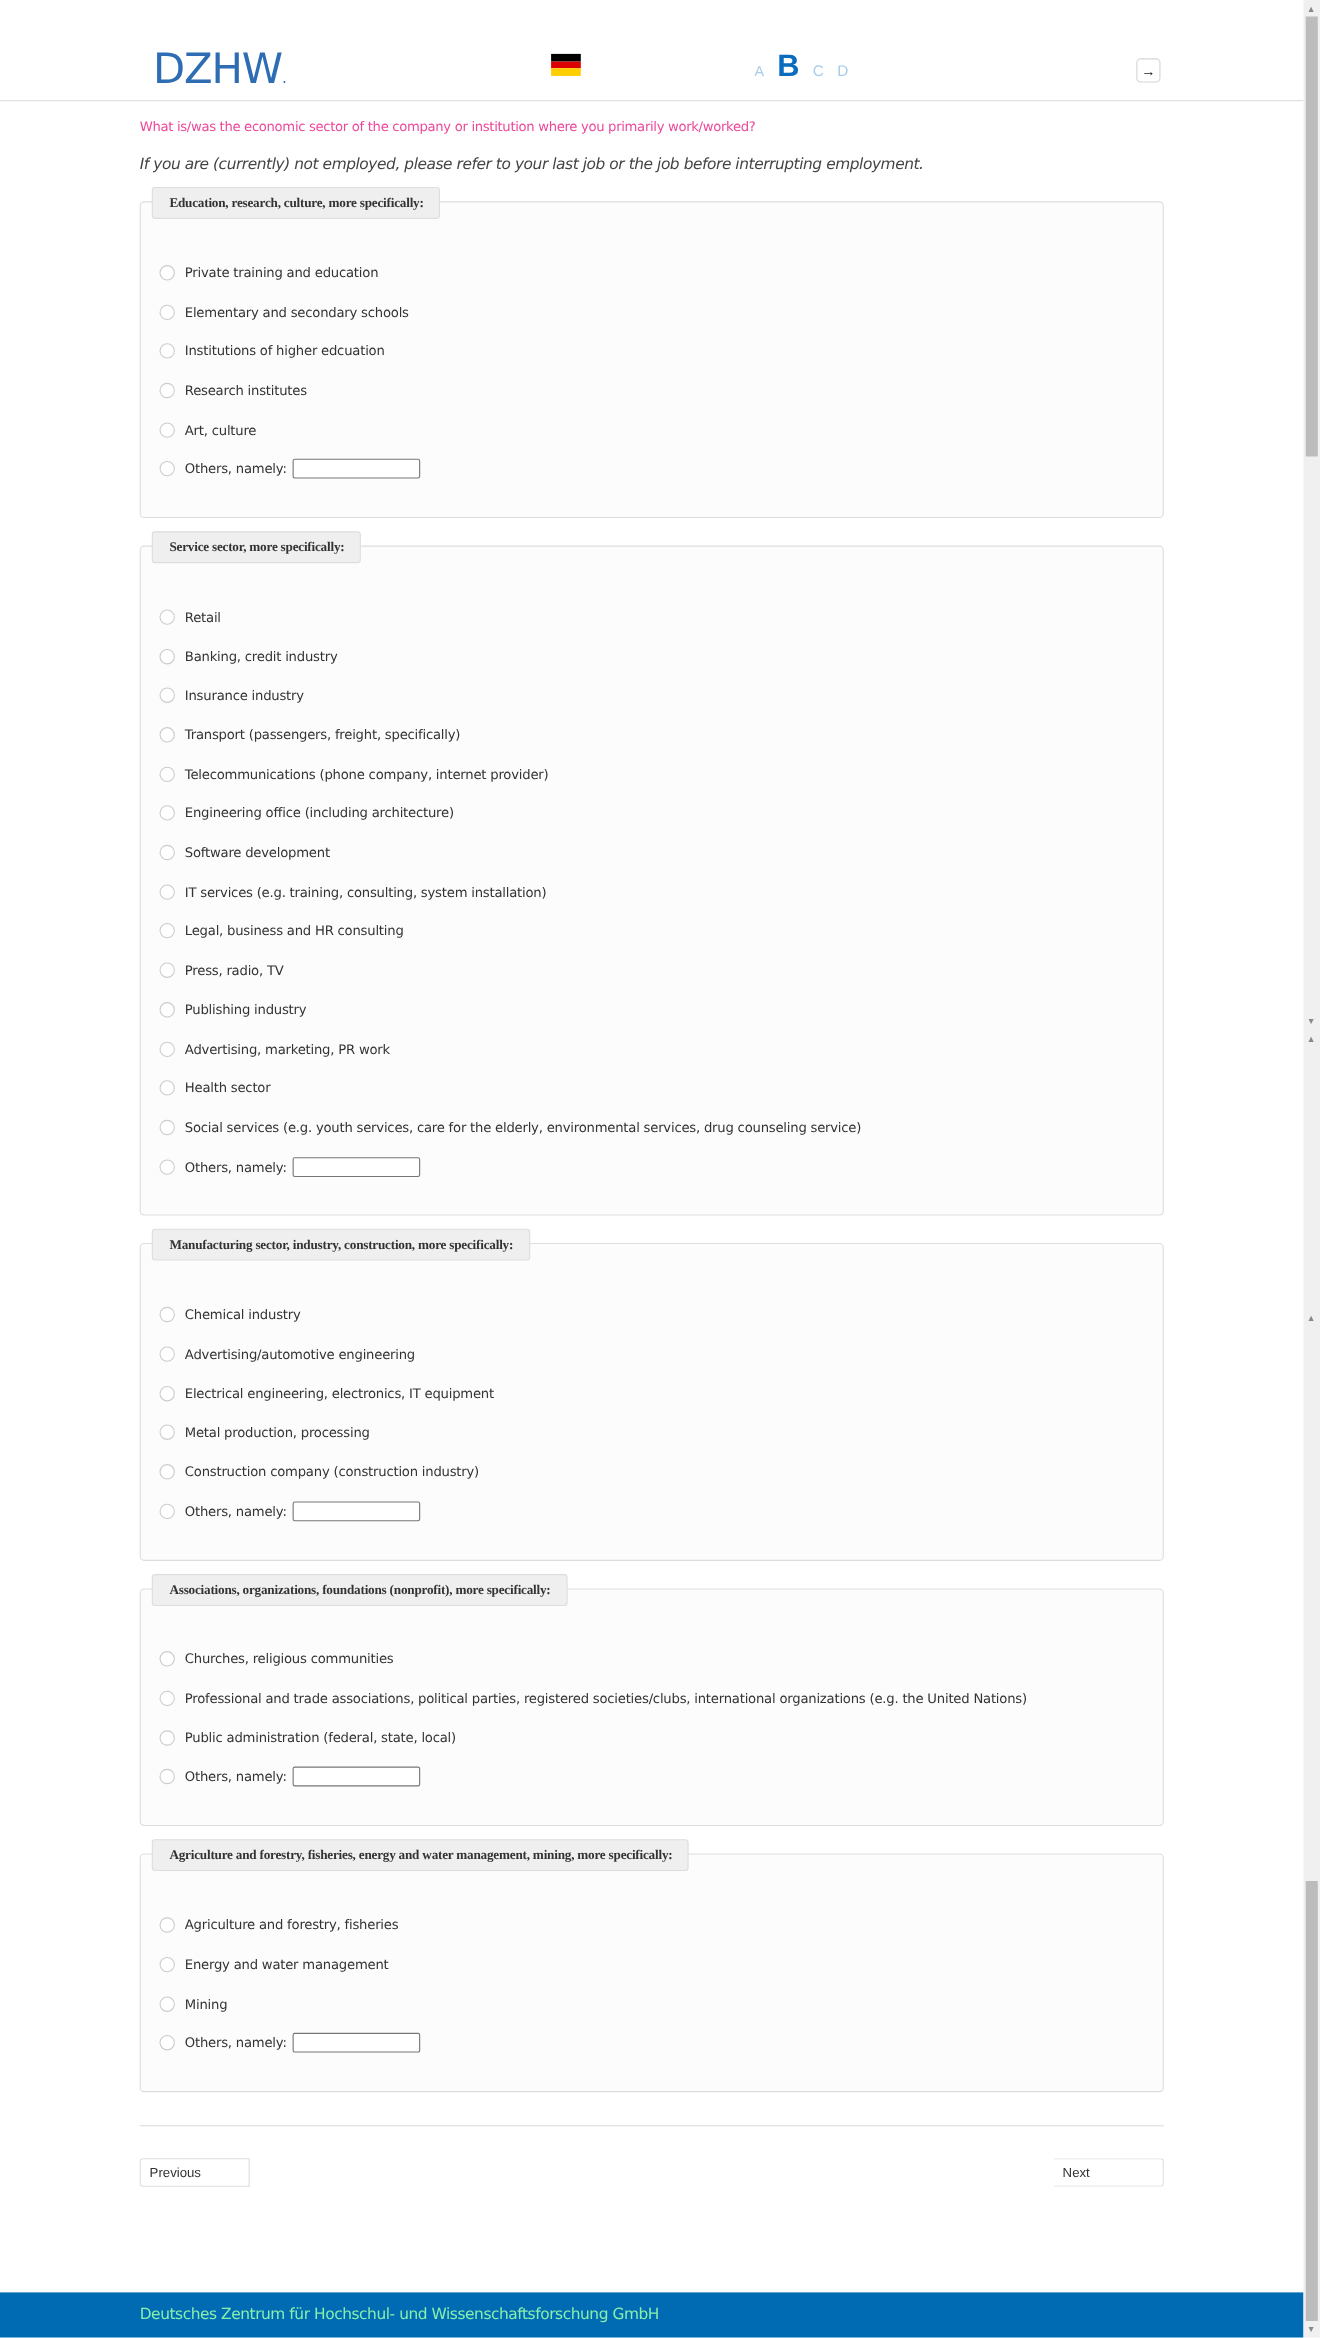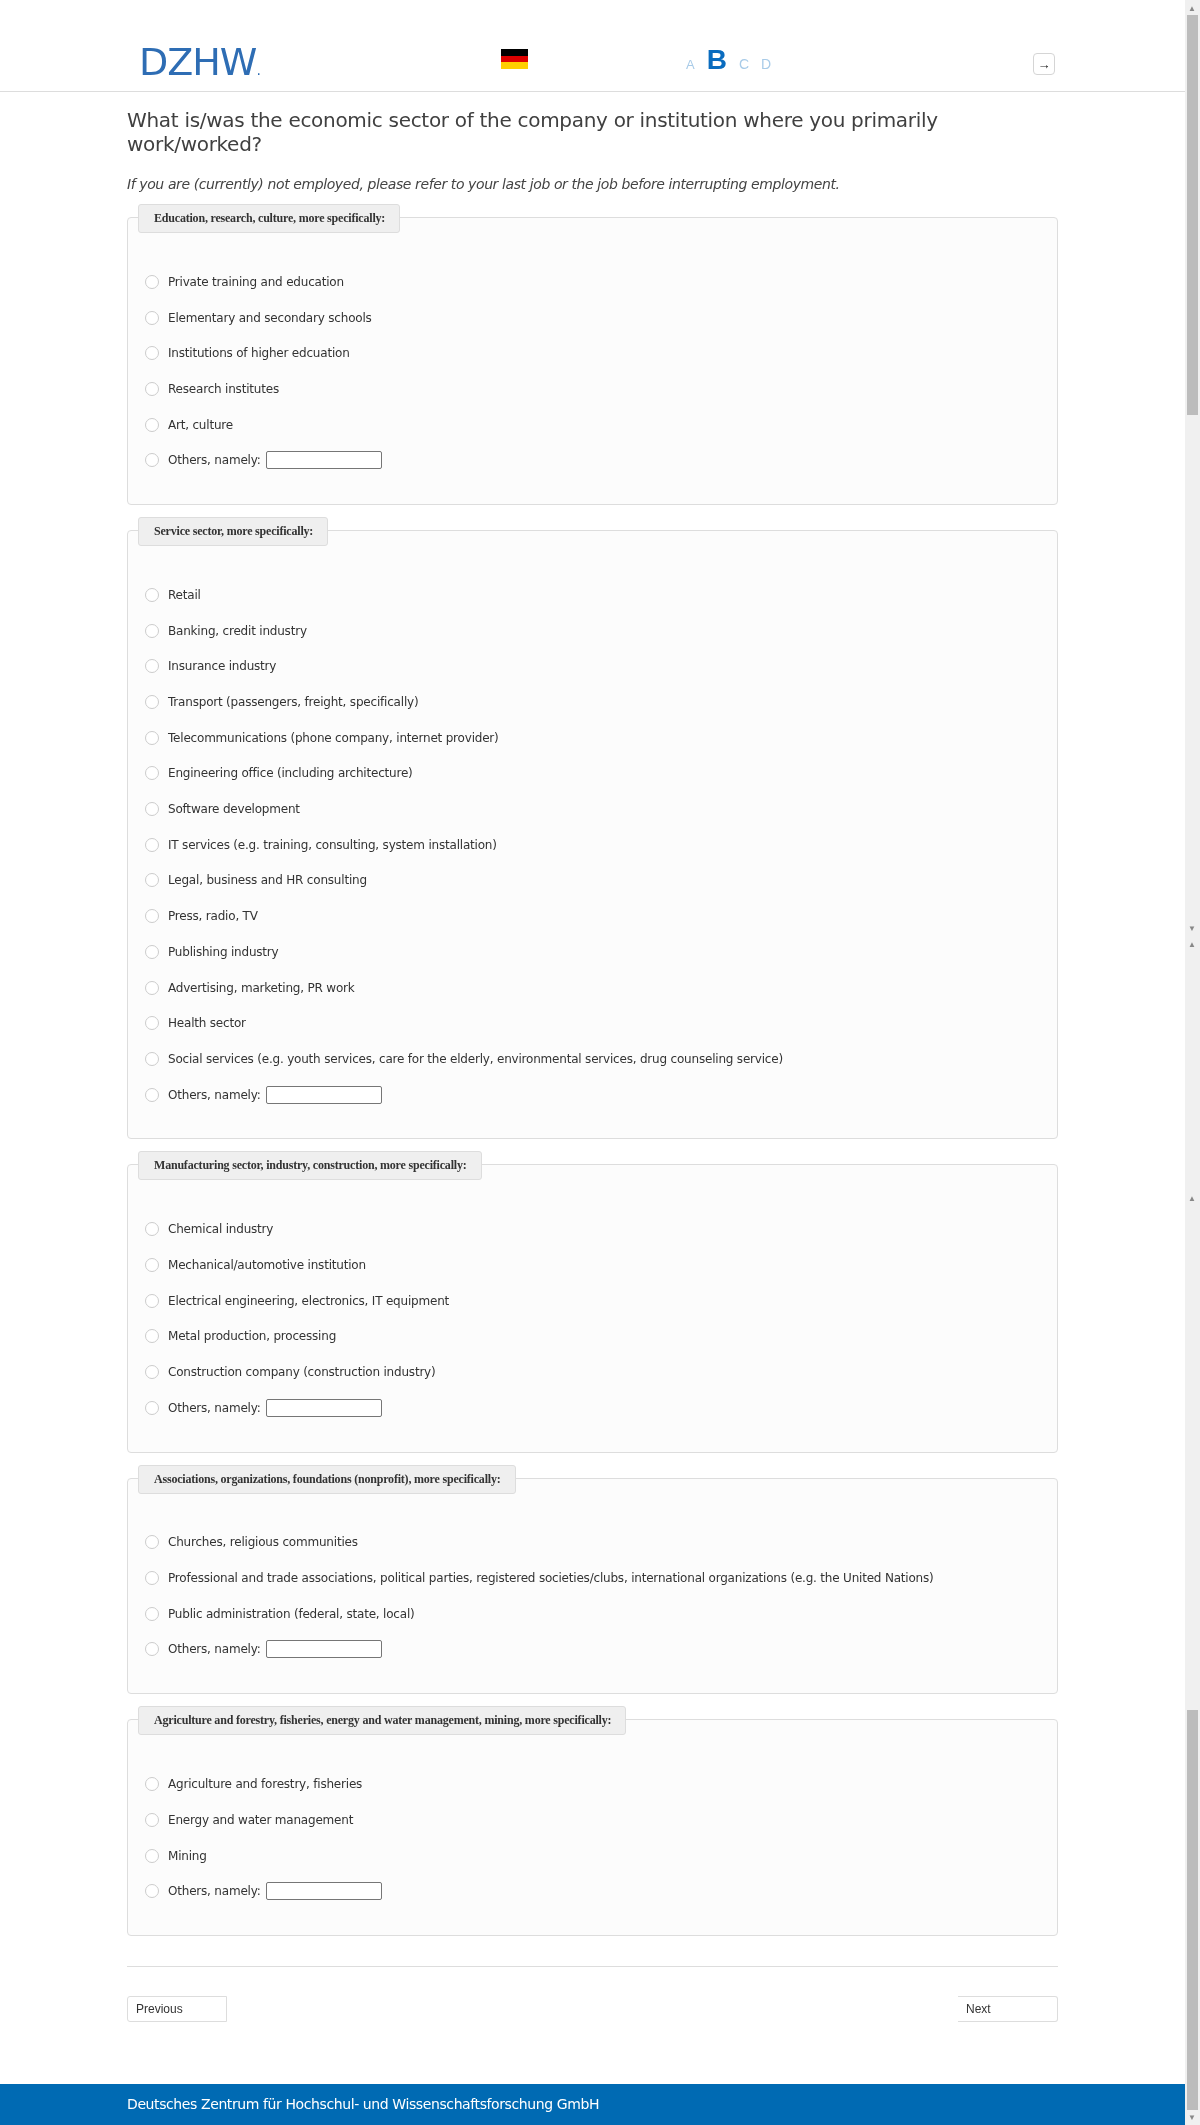--- a/index.html
+++ b/index.html
@@ -41,21 +41,21 @@
   .exit-btn {
     position: absolute; left: 1033px; top: 21px; width: 20px; height: 20px;
     border: 1px solid #d5d5d5; border-radius: 4px; background: #fff;
     display: flex; align-items: center; justify-content: center;
     font-size: 13px; color: #222; line-height: 1;
   }
 
   
   .main { position: absolute; left: 127px; top: 60px; width: 931px; }
   .question {
-    margin: 48px 0 6px 0; font-size: 20px; font-weight: normal; color: #404040;
+    margin: 48px 0 6px 0; font-size: 12px; font-weight: normal; color: #ec4899;
     font-family: "DejaVu Sans", sans-serif; letter-spacing: -0.3px;
   }
   .hint {
     margin: 20px 0 18px 0; font-size: 14px; font-style: italic; color: #444;
     font-family: "DejaVu Sans", sans-serif; letter-spacing: -0.4px;
   }
   .group {
     position: relative; border: 1px solid #dddddd; border-radius: 4px;
     background: #fcfcfc; margin-top: 25px;
   }
@@ -87,21 +87,21 @@
   .pager button {
     width: 100px; height: 26px; background: #fff; border: 1px solid #dddddd;
     font-size: 12px; color: #333; text-align: left; padding: 0 8px;
     font-family: "Liberation Sans", sans-serif; cursor: pointer;
   }
   .pager .prev { border-radius: 3px 0 0 3px; }
   .pager .next { border-left: 0; border-radius: 0 3px 3px 0; }
 
   .footer {
     position: absolute; left: 0; top: 2084px; width: 1185px; height: 41px;
-    background: #006ab3; color: #ffffff; font-size: 14px;
+    background: #006ab3; color: #86efac; font-size: 14px;
     font-family: "DejaVu Sans", sans-serif; letter-spacing: -0.4px;
   }
   .footer span { position: absolute; left: 127px; top: 12px; }
 
   
   .scrollbar {
     position: absolute; left: 1185px; top: 0; width: 15px; height: 2125px;
     background: #f0f0f0;
   }
   .scroll-arrow { position: absolute; left: 3px; font-size: 8px; color: #888; line-height: 1; }
@@ -238,21 +238,21 @@
         </div>
         <div class="group">
           <div class="group-legend">Manufacturing sector, industry, construction, more specifically:</div>
           <div class="options">
             <label class="option">
               <span class="radio"></span>
               <span>Chemical industry</span>
             </label>
             <label class="option">
               <span class="radio"></span>
-              <span>Mechanical/automotive institution</span>
+              <span>Advertising/automotive engineering</span>
             </label>
             <label class="option">
               <span class="radio"></span>
               <span>Electrical engineering, electronics, IT equipment</span>
             </label>
             <label class="option">
               <span class="radio"></span>
               <span>Metal production, processing</span>
             </label>
             <label class="option">

